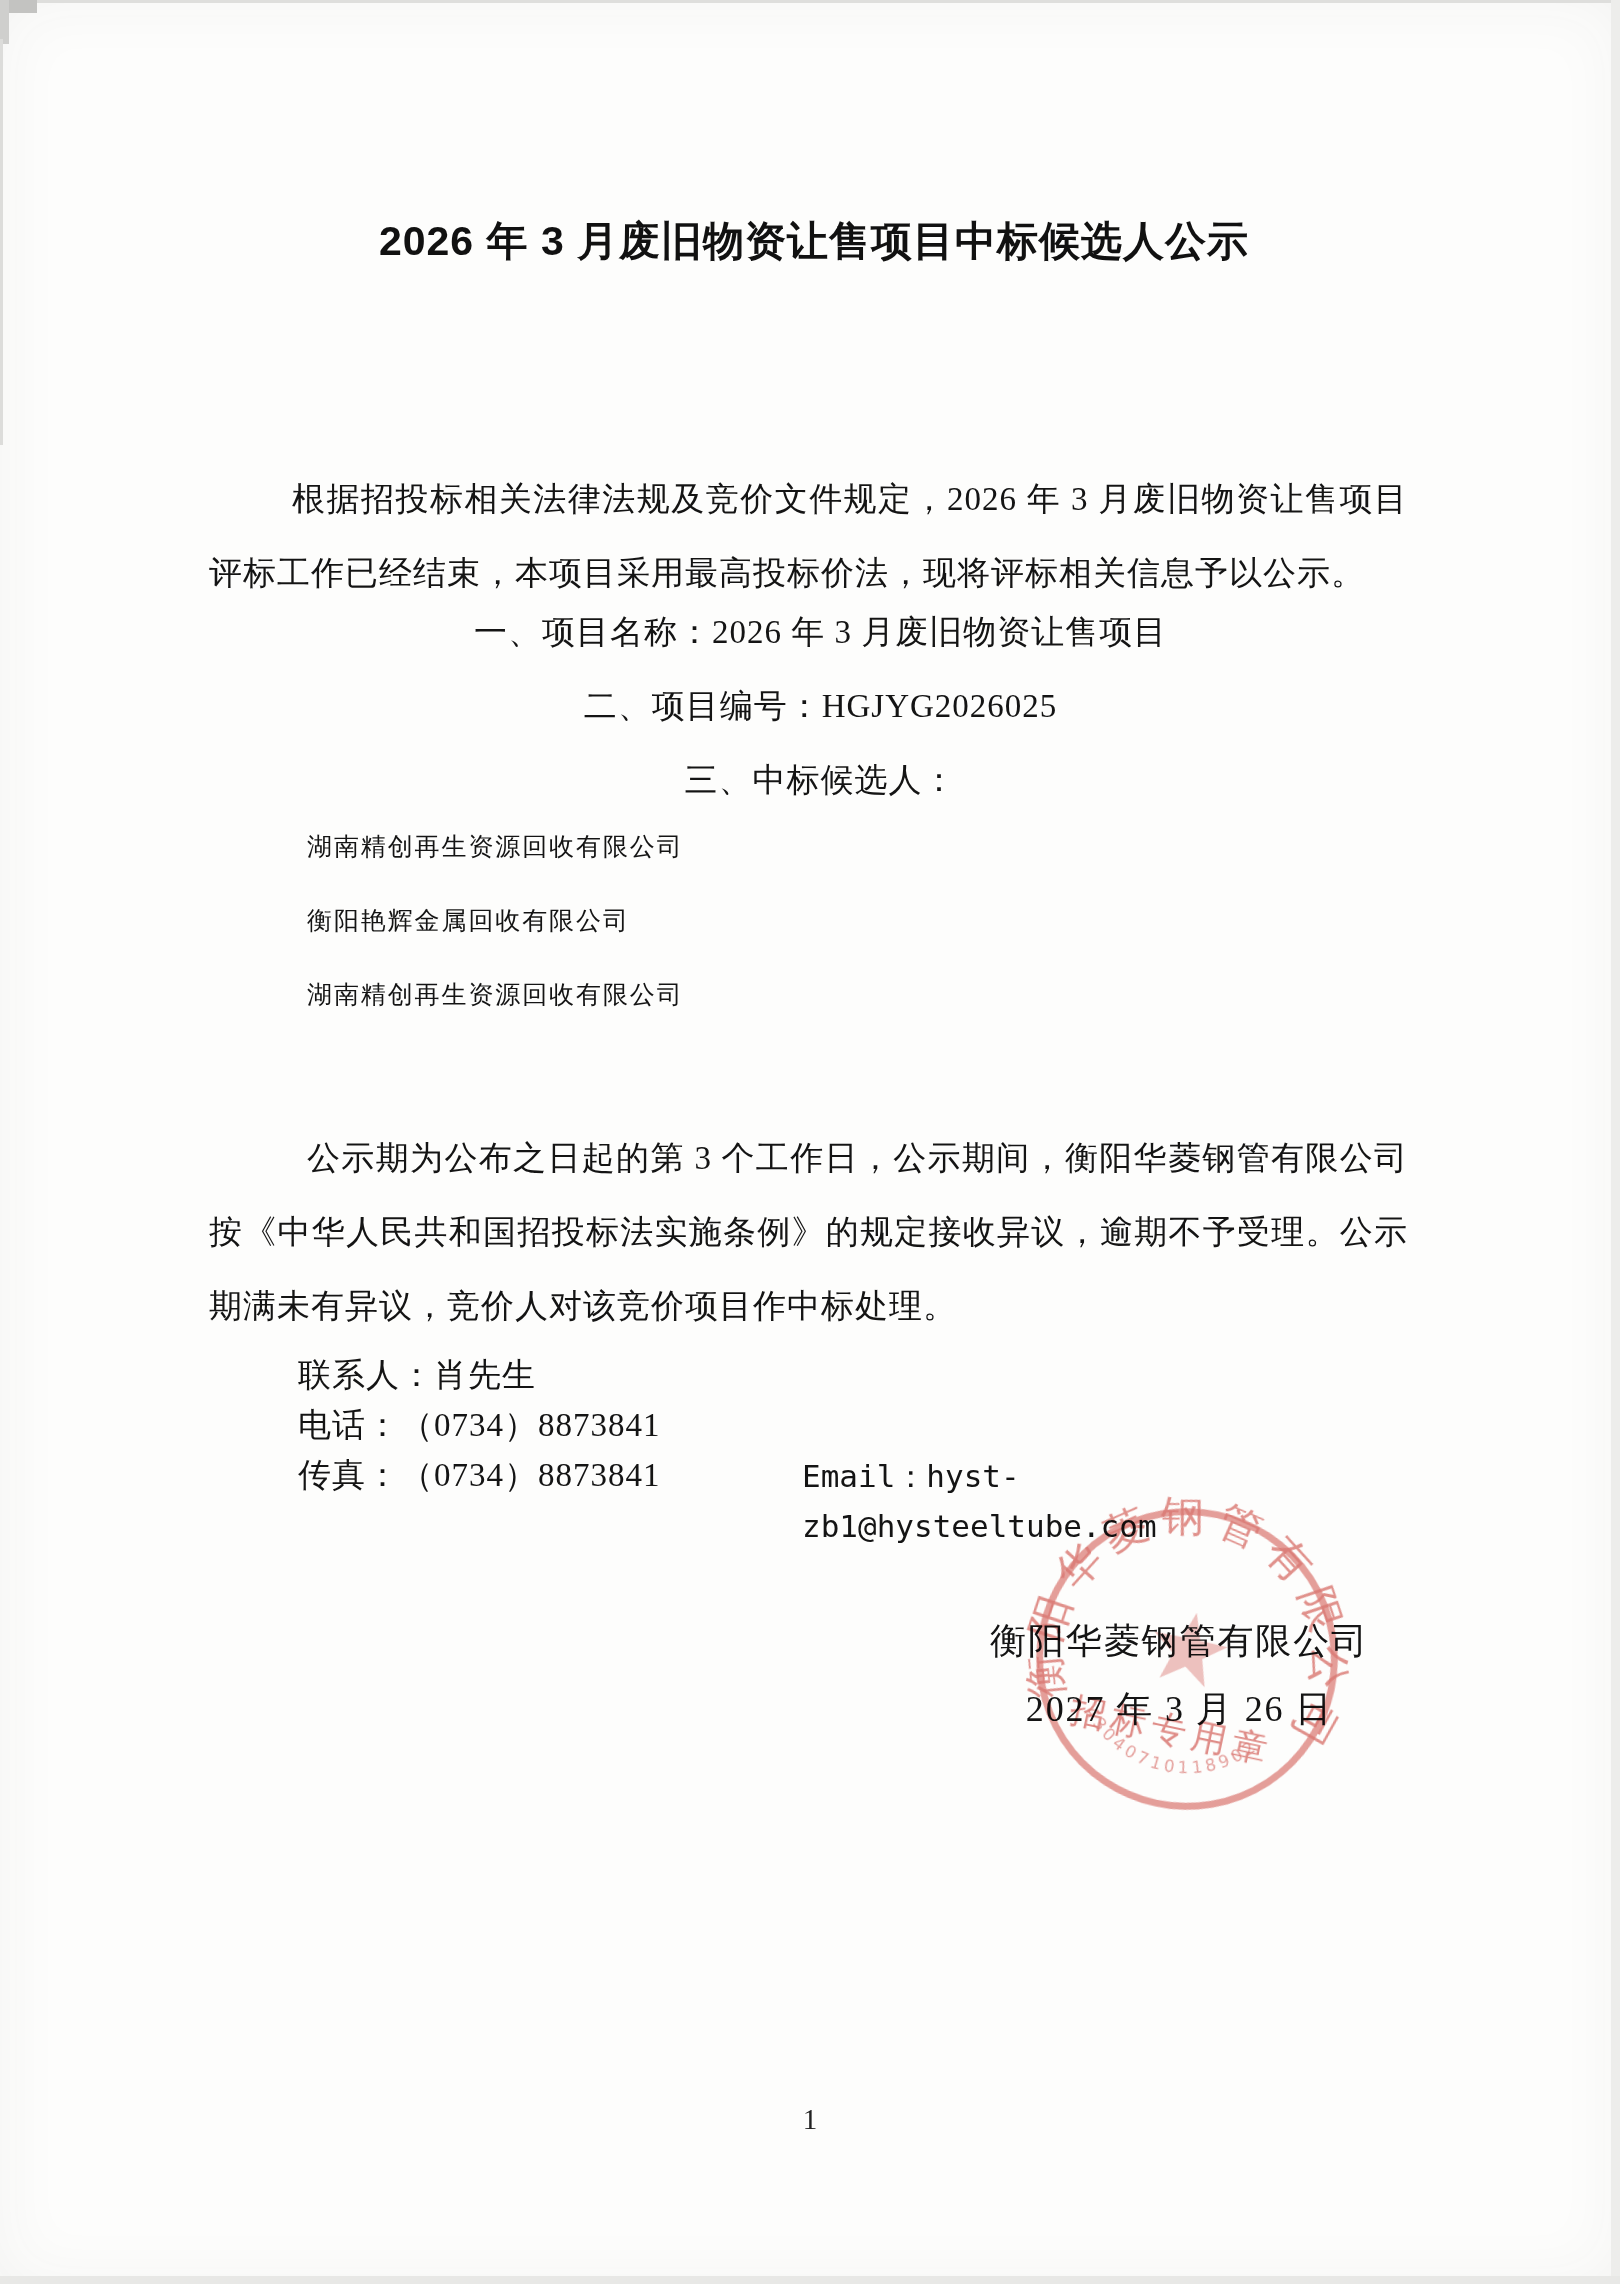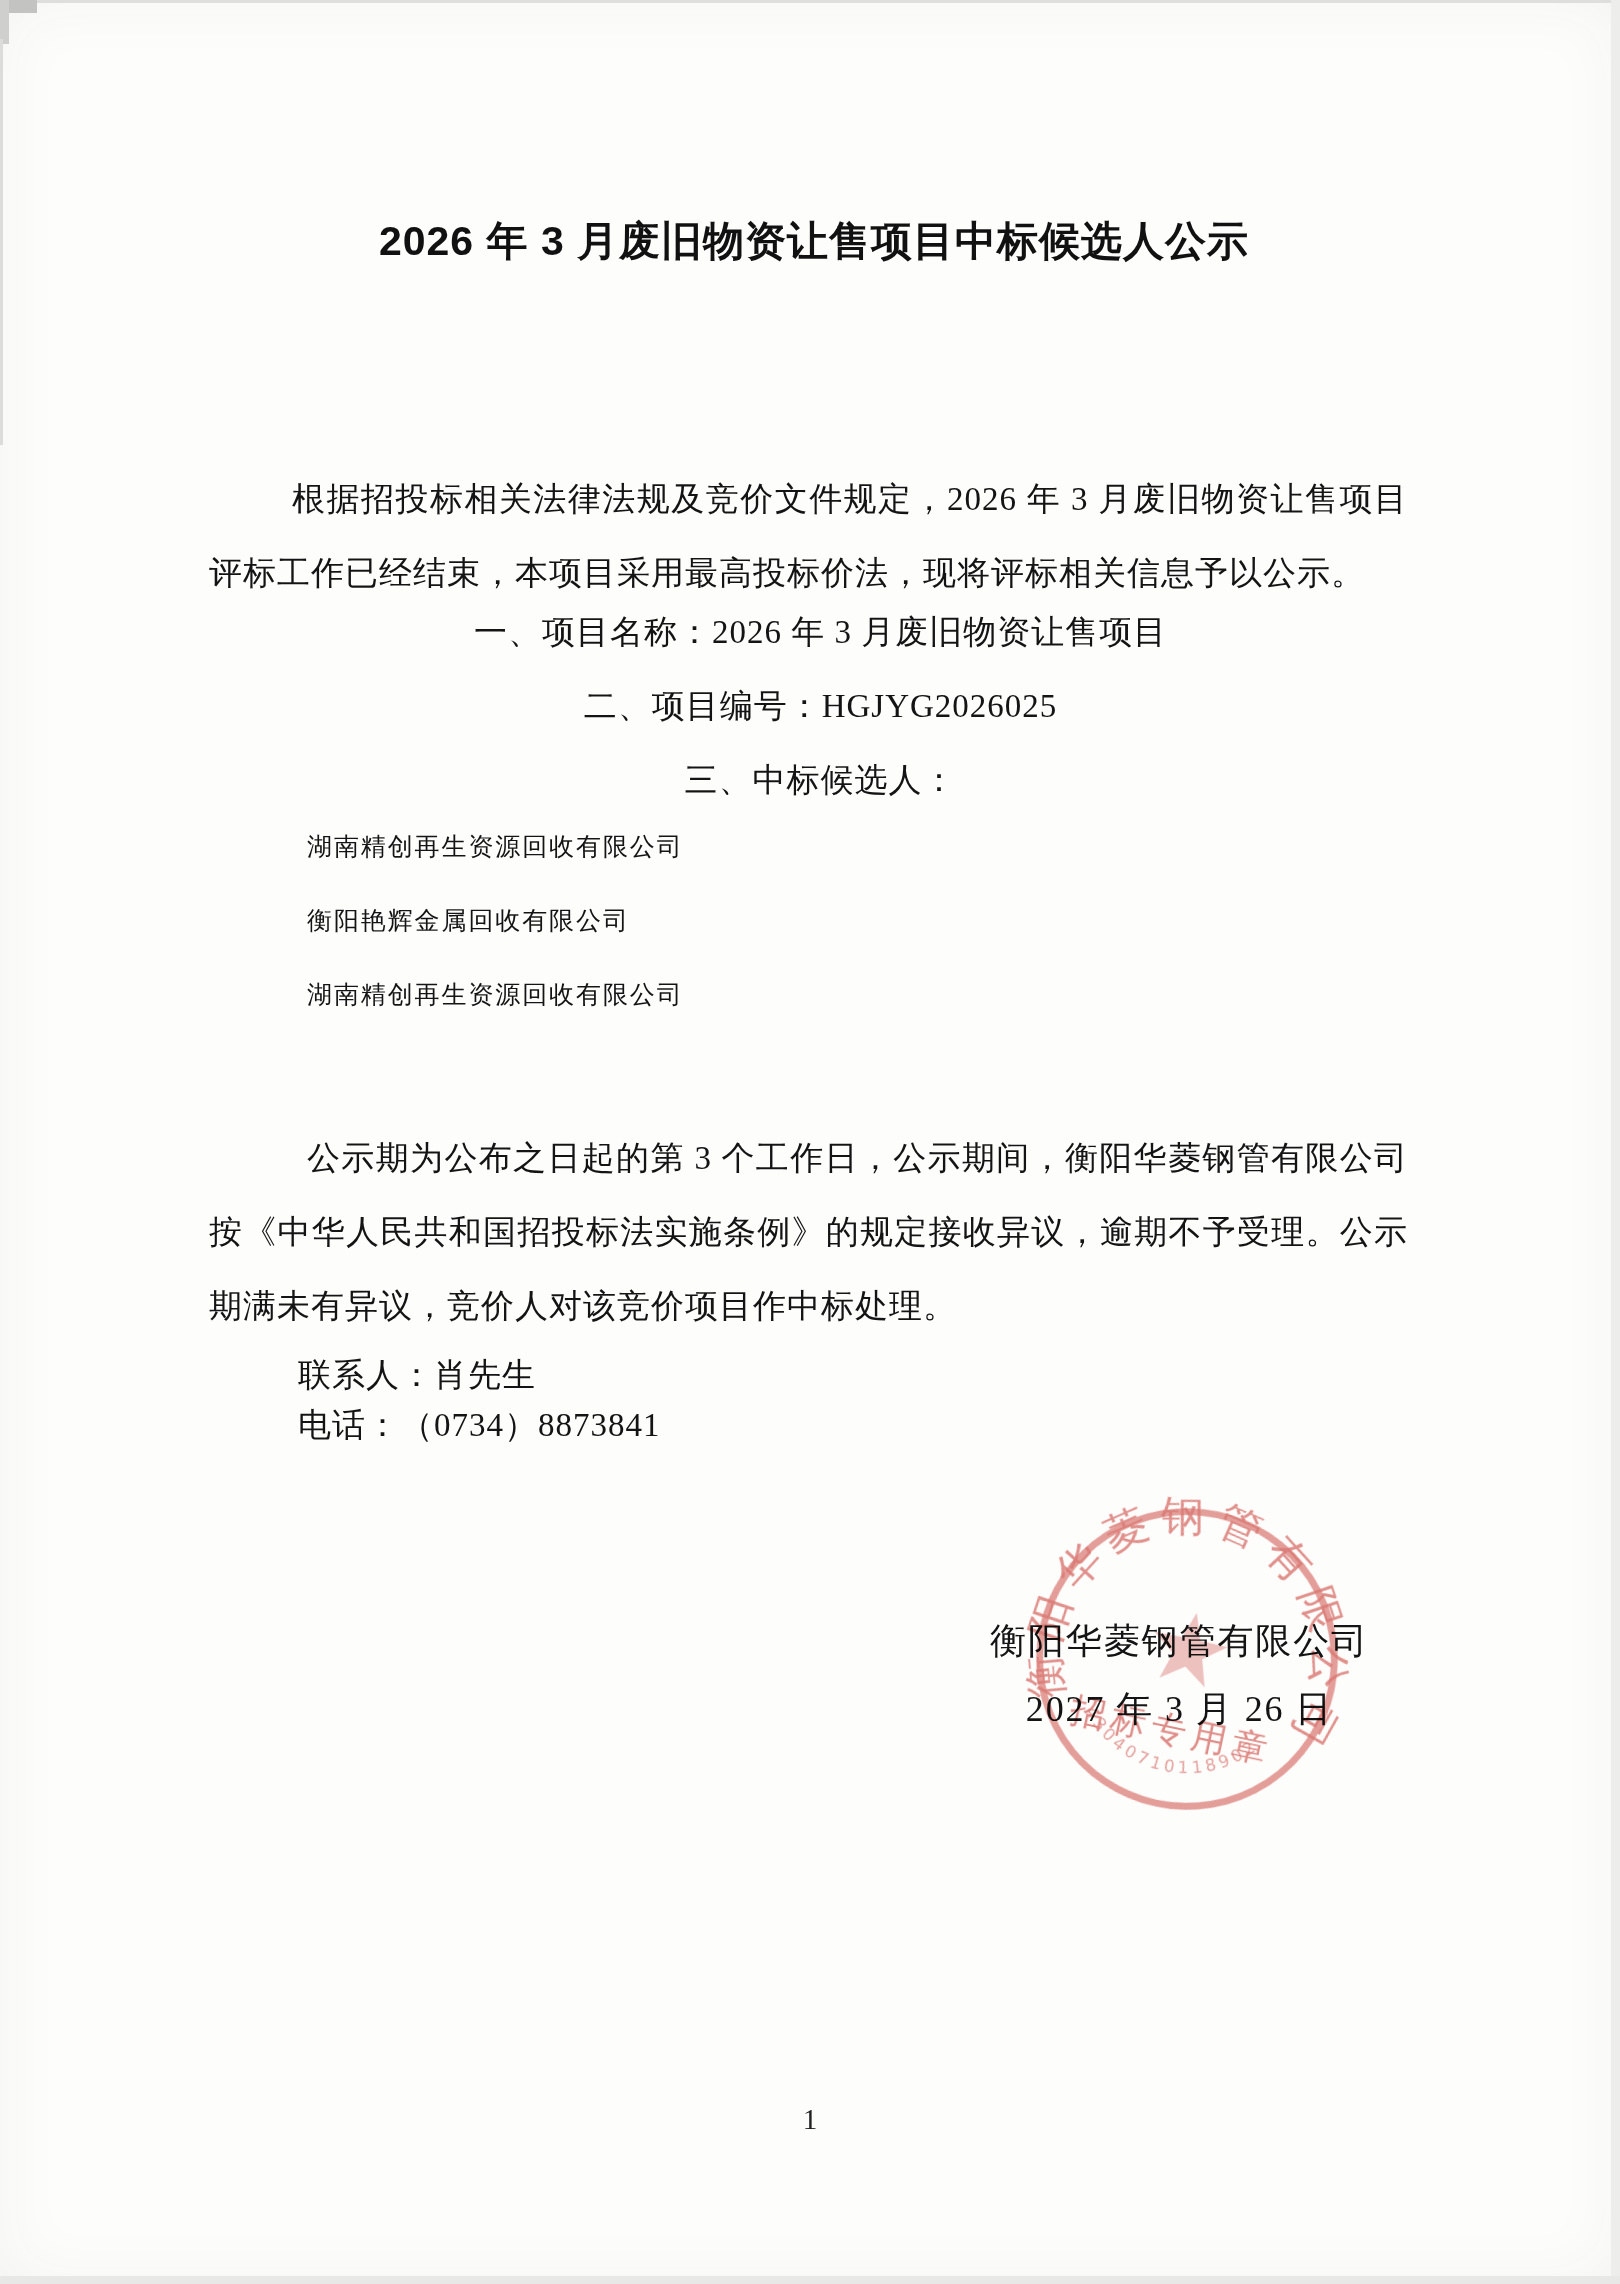--- a/index.html
+++ b/index.html
@@ -96,20 +96,24 @@
     <div class="cand">湖南精创再生资源回收有限公司</div>
     <div class="cand">衡阳艳辉金属回收有限公司</div>
     <div class="cand">湖南精创再生资源回收有限公司</div>
   </div>
 
   <p class="para" id="para2">公示期为公布之日起的第 3 个工作日，公示期间，衡阳华菱钢管有限公司按《中华人民共和国招投标法实施条例》的规定接收异议，逾期不予受理。公示期满未有异议，竞价人对该竞价项目作中标处理。</p>
 
   <div id="contact">
     <div>联系人：肖先生</div>
     <div>电话：（0734）8873841</div>
+    <div class="fax-row">
+      <span>传真：（0734）8873841</span>
+      <span class="email">Email：hyst-zb1@hysteeltube.com</span>
+    </div>
   </div>
 
   <div id="signature">
     <div>衡阳华菱钢管有限公司</div>
     <div>2027 年 3 月 26 日</div>
   </div>
 
   <div id="seal">
     <svg viewBox="0 0 340 340" aria-hidden="true">
       <defs>

